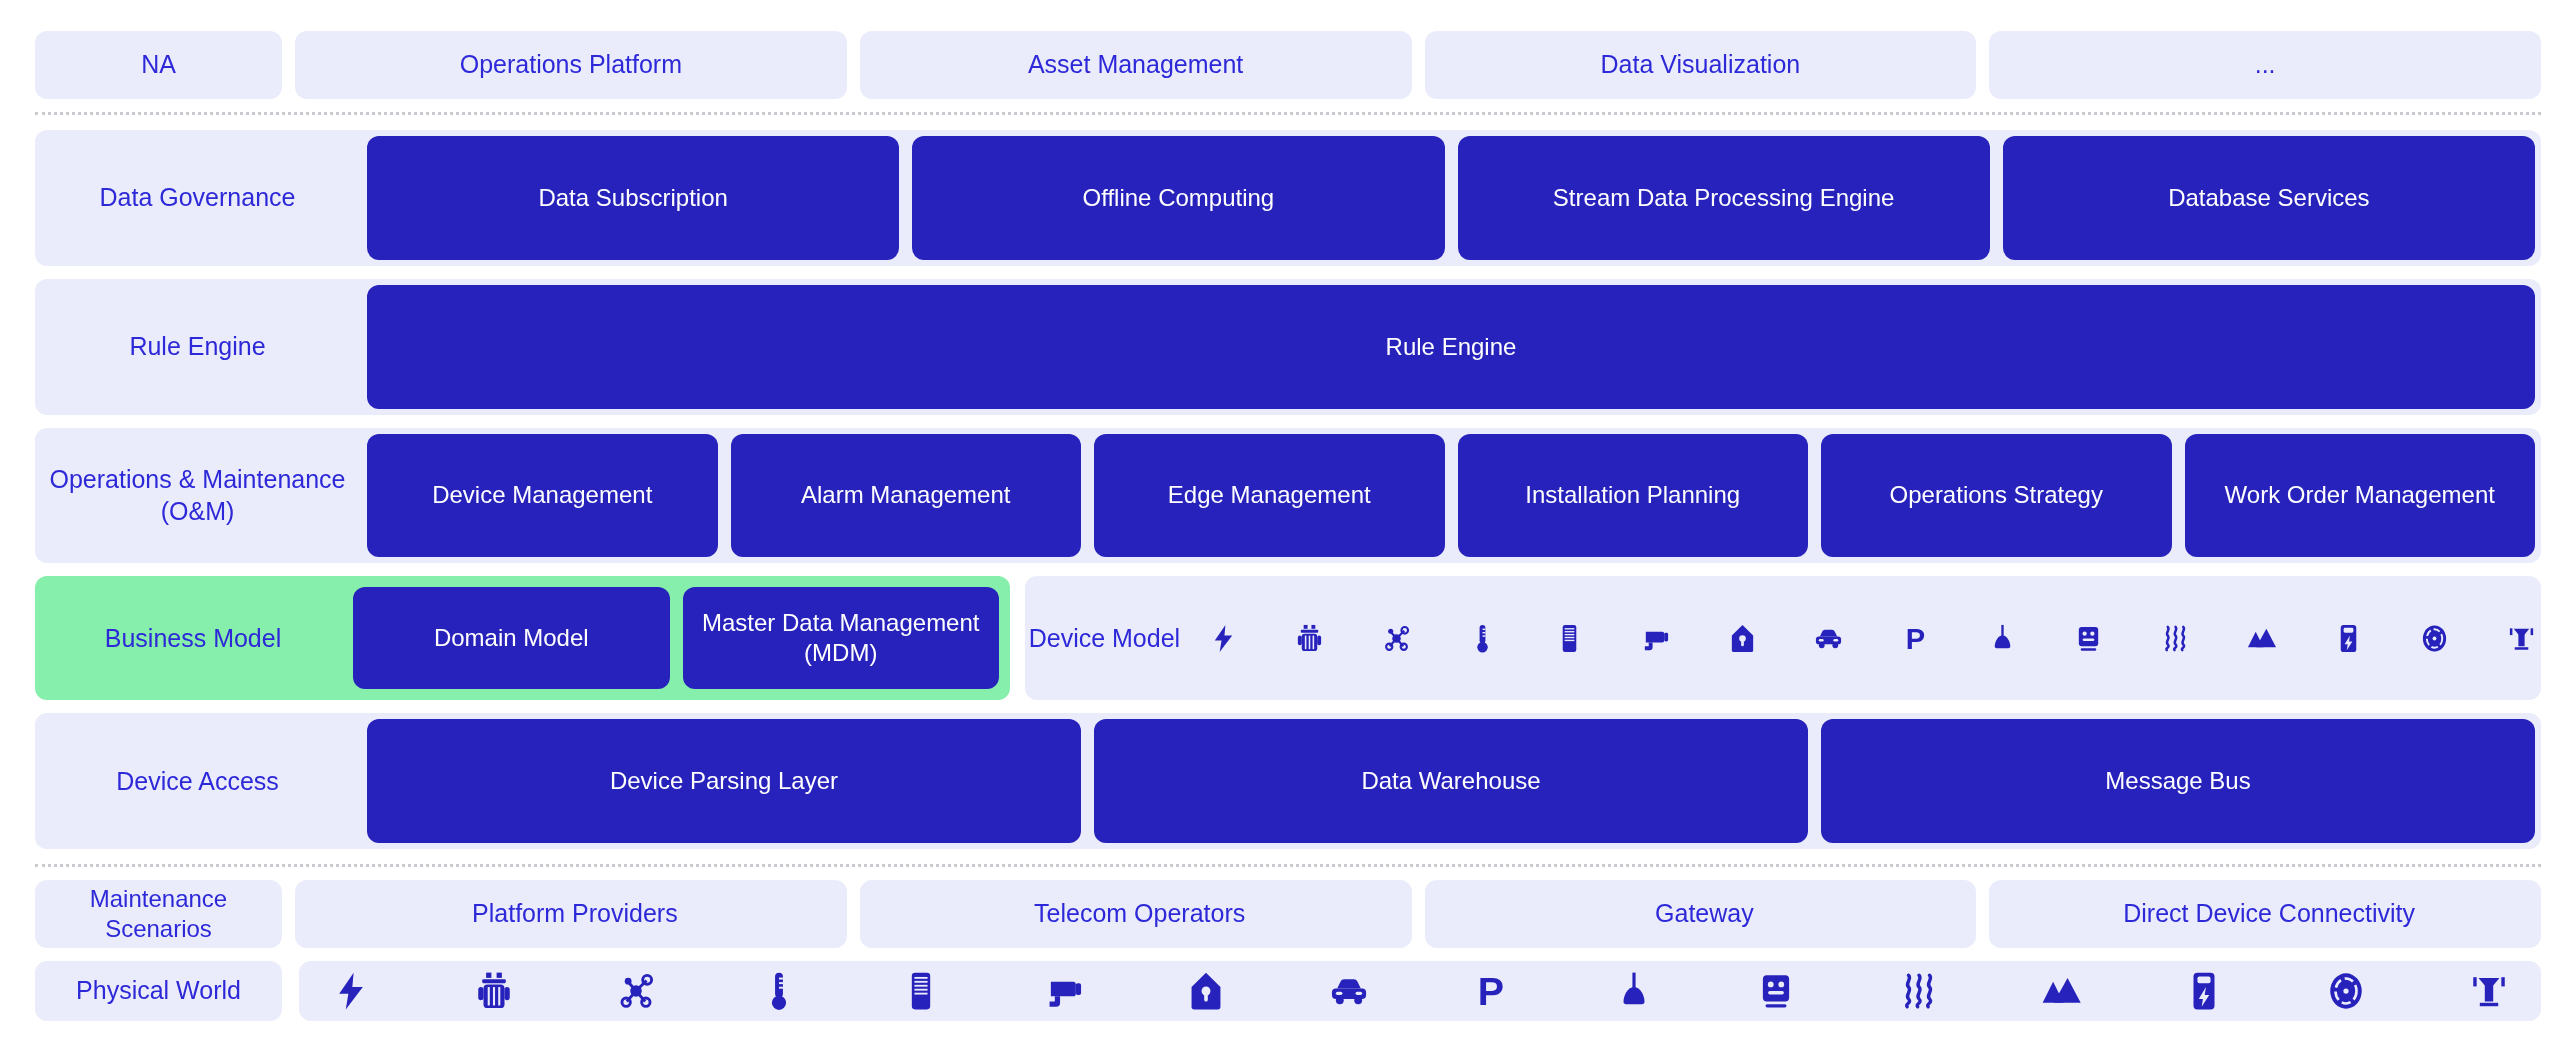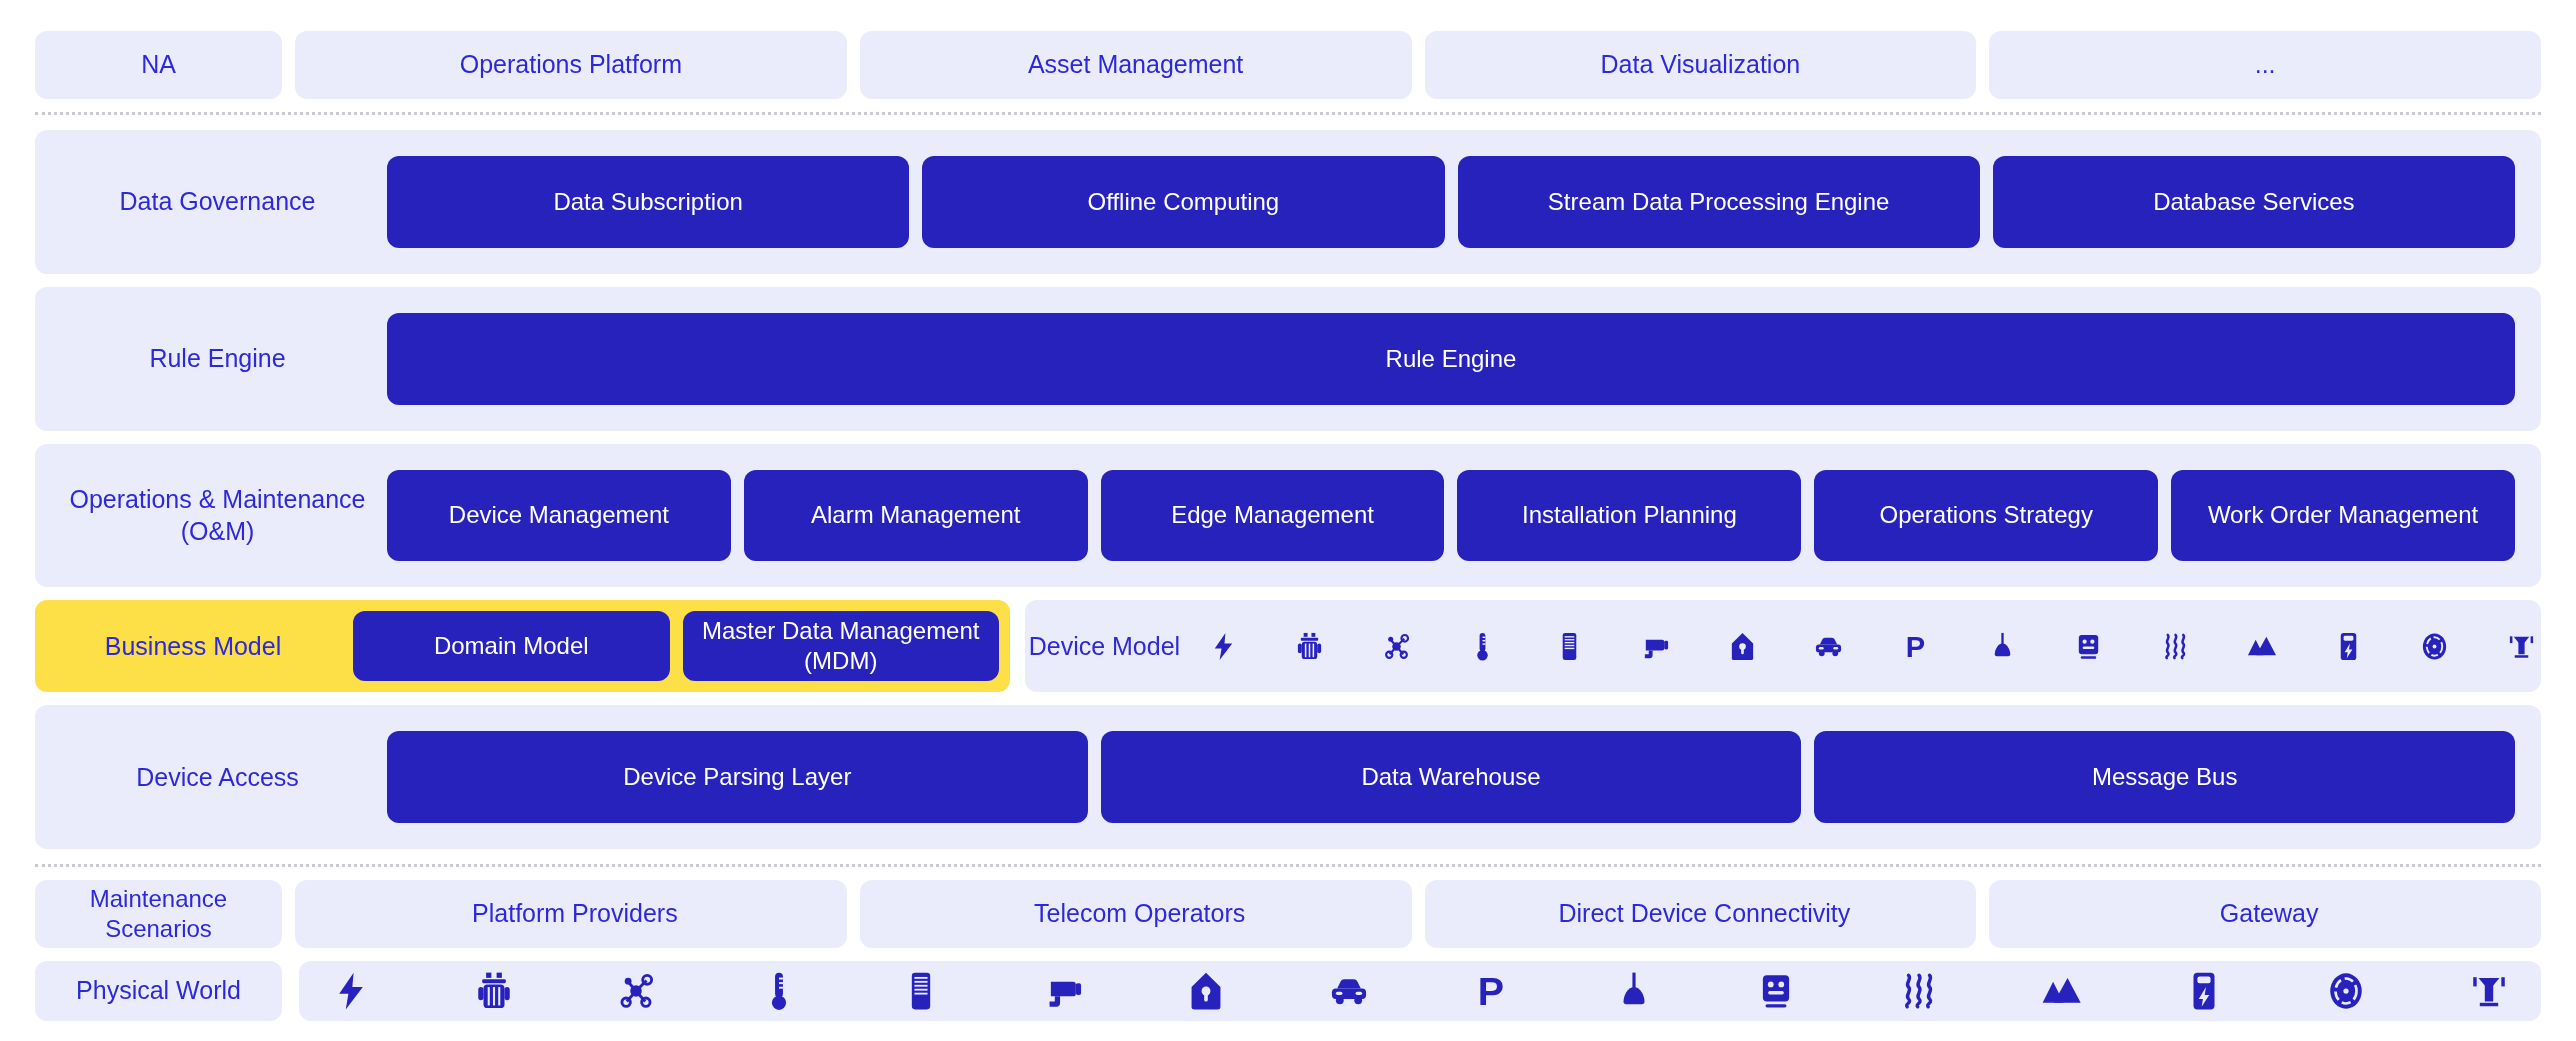--- a/index.html
+++ b/index.html
@@ -86,21 +86,21 @@
     gap: 13px;
     min-width: 0;
   }
   .mw-row {
     display: flex;
     align-items: stretch;
     gap: 13px;
     flex: 1 1 0;
     background: #eaecfb;
     border-radius: 12px;
-    padding: 26px;
+    padding: 6px;
     min-height: 0;
   }
   .mw-row.split { background: transparent; padding: 0; gap: 14.7px; }
   .mw-row .row-label {
     flex: 0 0 313px;
     display: flex;
     align-items: center;
     justify-content: center;
     text-align: center;
     font-size: 25px;
@@ -119,21 +119,21 @@
     padding: 3.7px 5.5px;
     min-width: 0;
   }
 
   
   .bm-left {
     flex: 0 0 975px;
     display: flex;
     gap: 13px;
     align-items: stretch;
-    background: #fde047;
+    background: #86efac;
     border-radius: 12px;
     padding: 11px;
   }
   .bm-left .row-label { flex: 0 0 294px; }
   .bm-right {
     flex: 1 1 auto;
     display: flex;
     align-items: center;
     gap: 22px;
     background: #eaecfb;
@@ -409,22 +409,22 @@
 
     </div>
   </div>
 
   <div class="dotted lower"></div>
 
   <div class="int-row">
     <div class="pale chip-text lbl">Maintenance Scenarios</div>
     <div class="pale chip-text cell">Platform Providers</div>
     <div class="pale chip-text cell">Telecom Operators</div>
+    <div class="pale chip-text cell">Gateway</div>
     <div class="pale chip-text cell">Direct Device Connectivity</div>
-    <div class="pale chip-text cell">Gateway</div>
   </div>
 
   <div class="pw-row">
     <div class="pale chip-text lbl">Physical World</div>
     <div class="pw-icons">
 
       <span class="ico">
           <svg viewBox="0 0 32 32">
             <path fill="#2722bb" d="M18 2 7 18h7l-2 12 13-17h-8z"></path>
           </svg>

